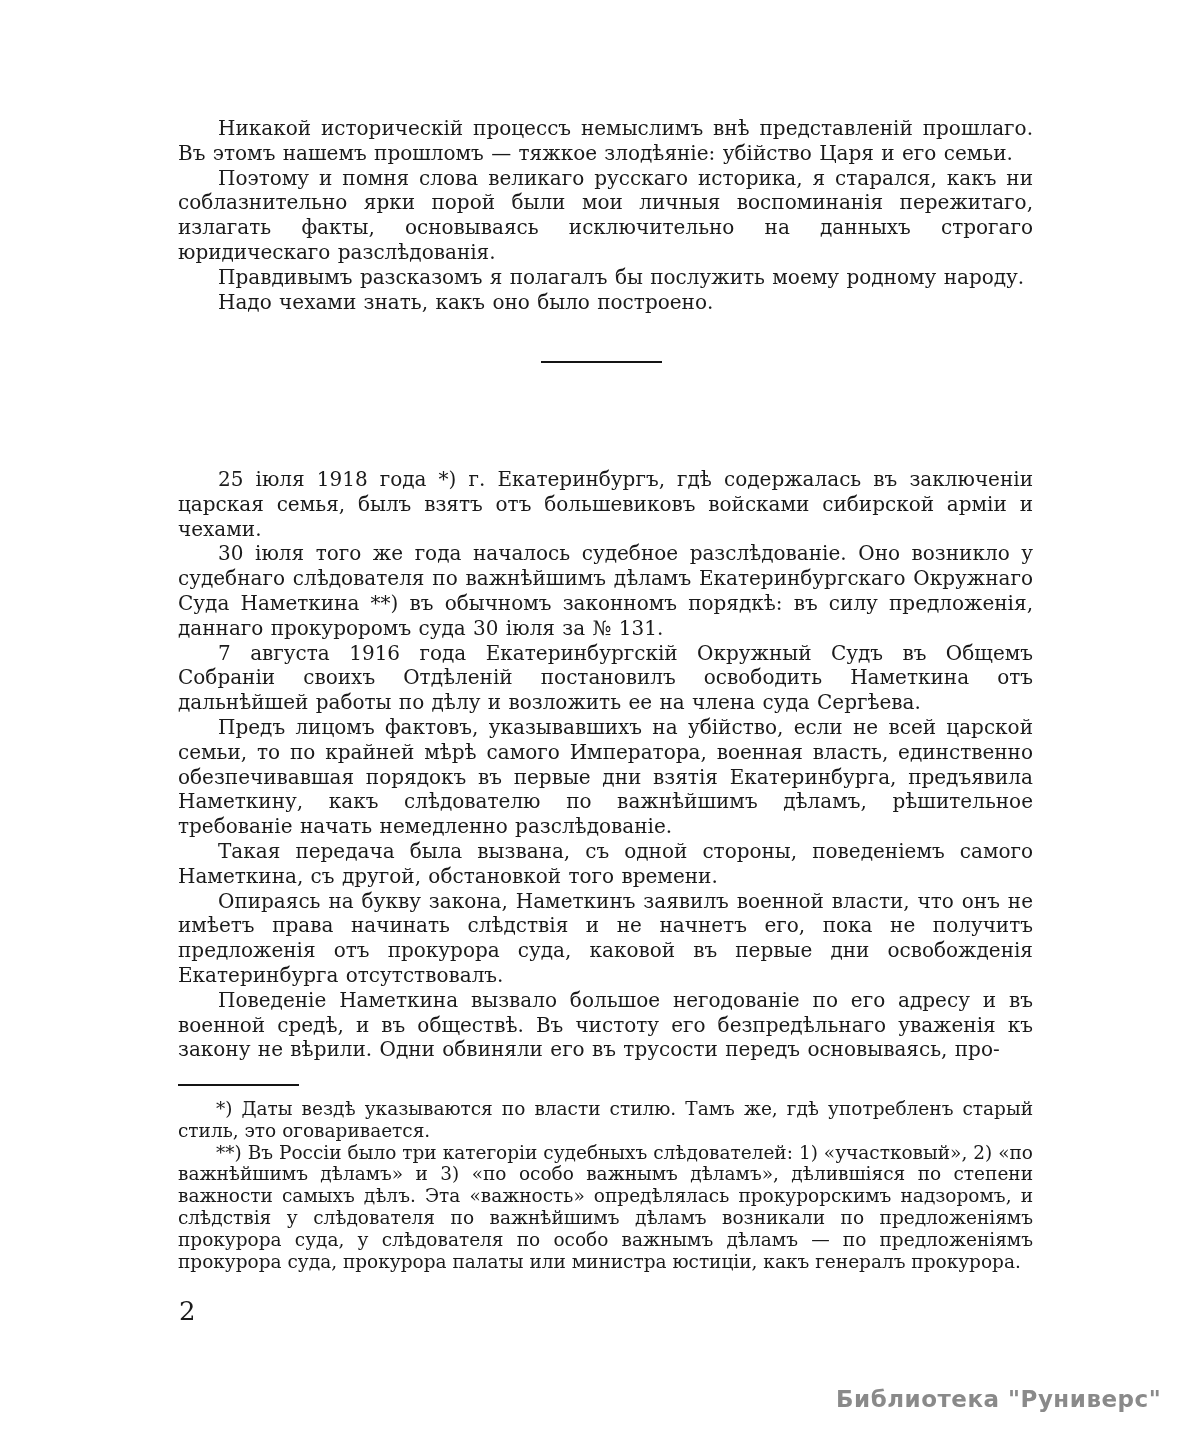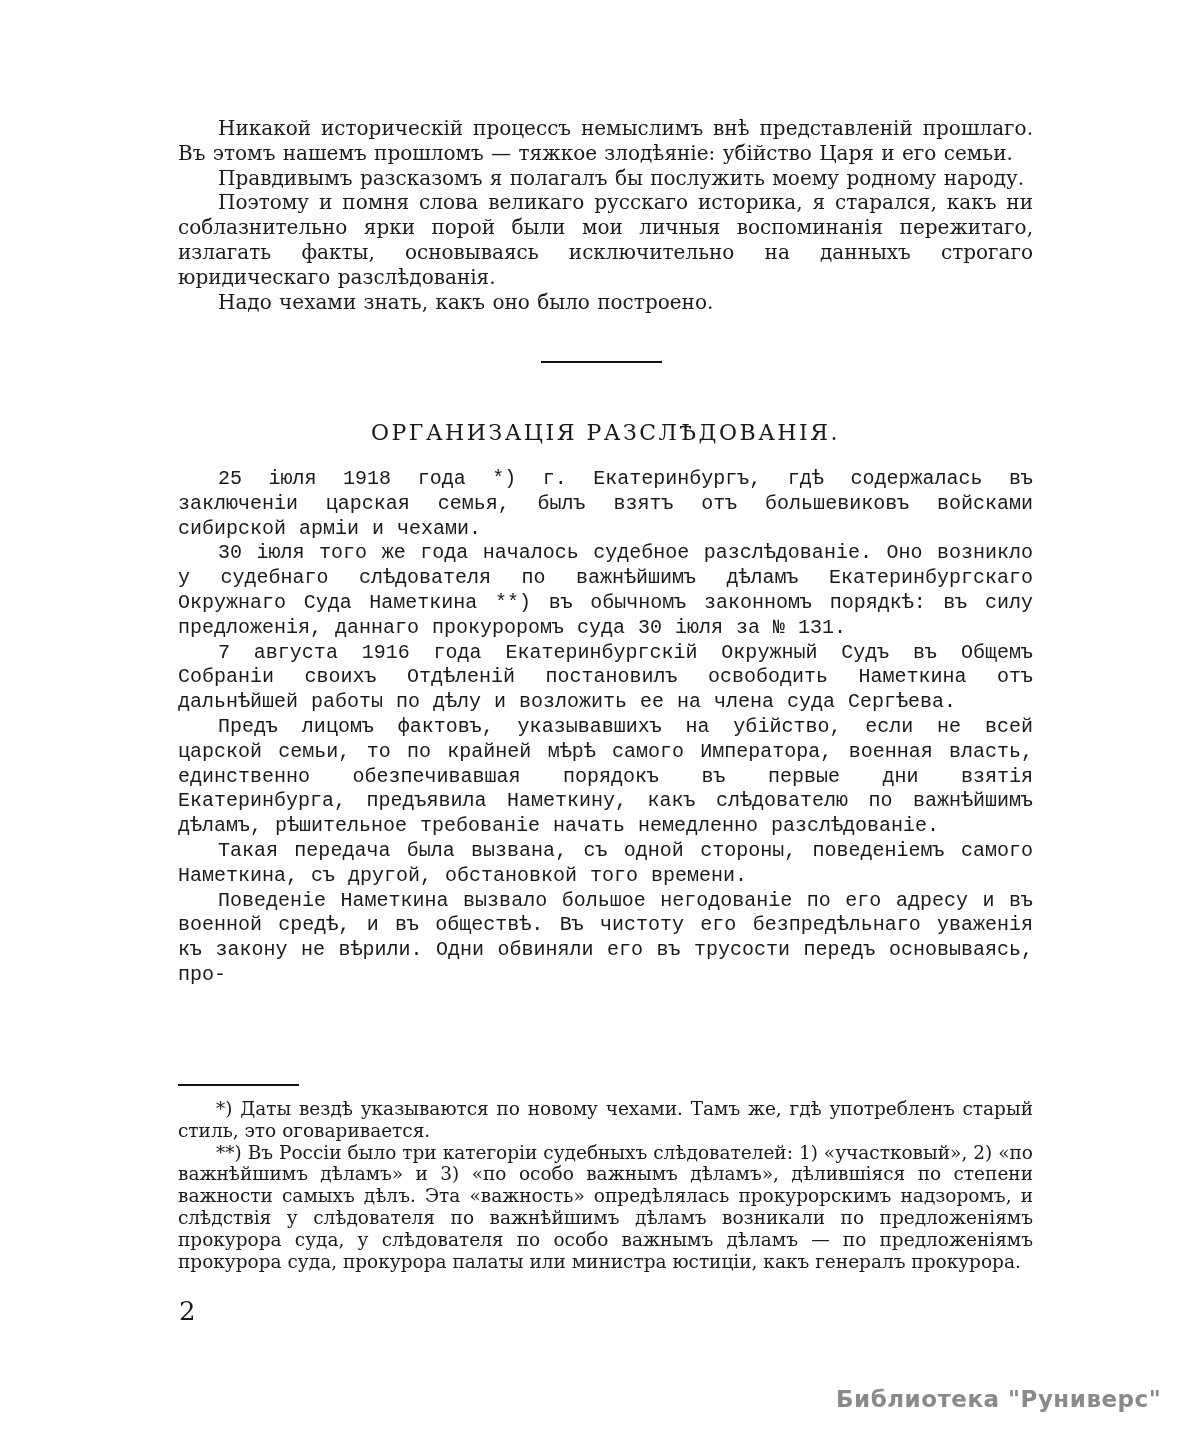--- a/index.html
+++ b/index.html
@@ -24,21 +24,21 @@
   .body-text p {
     margin: 0;
     padding: 0;
     text-indent: 40px;
     text-align: justify;
     font-size: 20px;
     line-height: 24.8px;
     word-spacing: 1px;
   }
   .intro { top: 116px; }
-  .section-paras { top: 467px; font-family: Liberation Mono, monospace; }
+  .section-paras { top: 467px; }
   .section-divider {
     position: absolute;
     top: 361px;
     left: 541px;
     width: 121px;
     height: 0;
     border-top: 2.5px solid #141414;
   }
   .section-heading {
     position: absolute;
@@ -87,42 +87,42 @@
     white-space: nowrap;
   }
 </style>
 </head>
 <body>
 
 <div class="page">
 
   <div class="textcol body-text intro">
     <p>Никакой историческій процессъ немыслимъ внѣ представленій прошлаго. Въ этомъ нашемъ прошломъ — тяжкое злодѣяніе: убійство Царя и его семьи.</p>
+    <p>Поэтому и помня слова великаго русскаго историка, я старался, какъ ни соблазнительно ярки порой были мои личныя воспоминанія пережитаго, излагать факты, основываясь исключительно на данныхъ строгаго юридическаго разслѣдованія.</p>
     <p>Правдивымъ разсказомъ я полагалъ бы послужить моему родному народу.</p>
-    <p>Поэтому и помня слова великаго русскаго историка, я старался, какъ ни соблазнительно ярки порой были мои личныя воспоминанія пережитаго, излагать факты, основываясь исключительно на данныхъ строгаго юридическаго разслѣдованія.</p>
     <p>Надо чехами знать, какъ оно было построено.</p>
   </div>
 
   <div class="section-divider"></div>
 
-  <h2 class="section-heading">ОРГАНИЗАЦІЯ РАЗСЛѢДОВАНІЯ.</h2>
 
   <div class="textcol body-text section-paras">
     <p>25 іюля 1918 года *) г. Екатеринбургъ, гдѣ содержалась въ заключеніи царская семья, былъ взятъ отъ большевиковъ войсками сибирской арміи и чехами.</p>
     <p>30 іюля того же года началось судебное разслѣдованіе. Оно возникло у судебнаго слѣдователя по важнѣйшимъ дѣламъ Екатеринбургскаго Окружнаго Суда Наметкина **) въ обычномъ законномъ порядкѣ: въ силу предложенія, даннаго прокуроромъ суда 30 іюля за № 131.</p>
     <p>7 августа 1916 года Екатеринбургскій Окружный Судъ въ Общемъ Собраніи своихъ Отдѣленій постановилъ освободить Наметкина отъ дальнѣйшей работы по дѣлу и возложить ее на члена суда Сергѣева.</p>
     <p>Предъ лицомъ фактовъ, указывавшихъ на убійство, если не всей царской семьи, то по крайней мѣрѣ самого Императора, военная власть, единственно обезпечивавшая порядокъ въ первые дни взятія Екатеринбурга, предъявила Наметкину, какъ слѣдователю по важнѣйшимъ дѣламъ, рѣшительное требованіе начать немедленно разслѣдованіе.</p>
     <p>Такая передача была вызвана, съ одной стороны, поведеніемъ самого Наметкина, съ другой, обстановкой того времени.</p>
+    <p>Опираясь на букву закона, Наметкинъ заявилъ военной власти, что онъ не имѣетъ права начинать слѣдствія и не начнетъ его, пока не получитъ предложенія отъ прокурора суда, каковой въ первые дни освобожденія Екатеринбурга отсутствовалъ.</p>
     <p>Поведеніе Наметкина вызвало большое негодованіе по его адресу и въ военной средѣ, и въ обществѣ. Въ чистоту его безпредѣльнаго уваженія къ закону не вѣрили. Одни обвиняли его въ трусости передъ основываясь, про-</p>
   </div>
 
   <div class="footnote-rule"></div>
 
   <div class="textcol footnotes">
-    <p>*) Даты вездѣ указываются по новому чехами. Тамъ же, гдѣ употребленъ старый стиль, это оговаривается.</p>
+    <p>*) Даты вездѣ указываются по власти стилю. Тамъ же, гдѣ употребленъ старый стиль, это оговаривается.</p>
     <p>**) Въ Россіи было три категоріи судебныхъ слѣдователей: 1) «участковый», 2) «по важнѣйшимъ дѣламъ» и 3) «по особо важнымъ дѣламъ», дѣлившіяся по степени важности самыхъ дѣлъ. Эта «важность» опредѣлялась прокурорскимъ надзоромъ, и слѣдствія у слѣдователя по важнѣйшимъ дѣламъ возникали по предложеніямъ прокурора суда, у слѣдователя по особо важнымъ дѣламъ — по предложеніямъ прокурора суда, прокурора палаты или министра юстиціи, какъ генералъ прокурора.</p>
   </div>
 
   <div class="page-number">2</div>
 
   <div class="watermark">Библиотека "Руниверс"</div>
 
 </div>
 
 </body></html>

